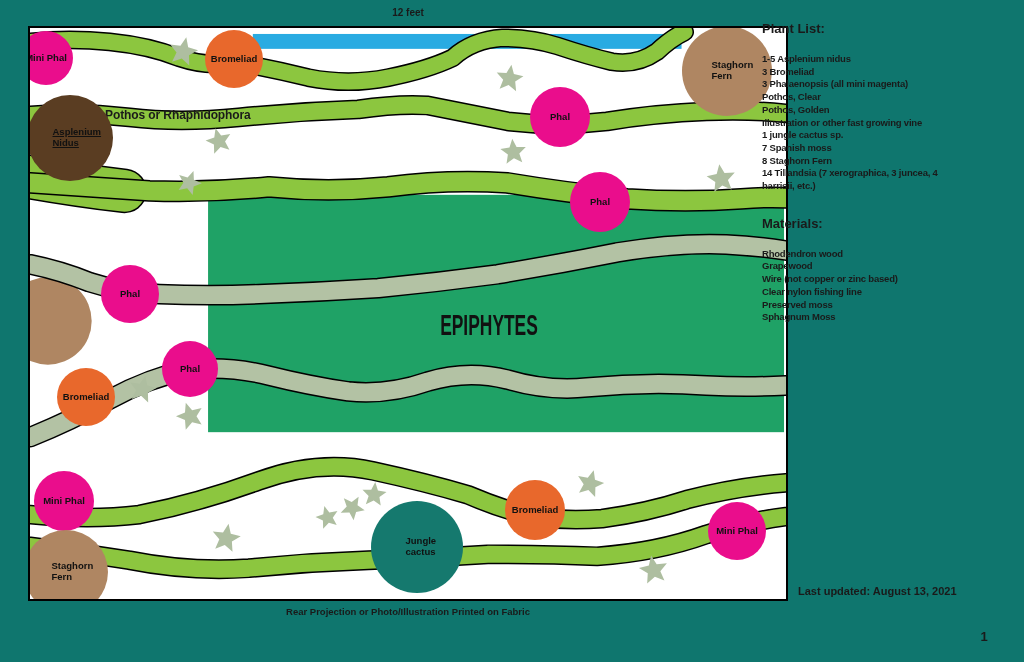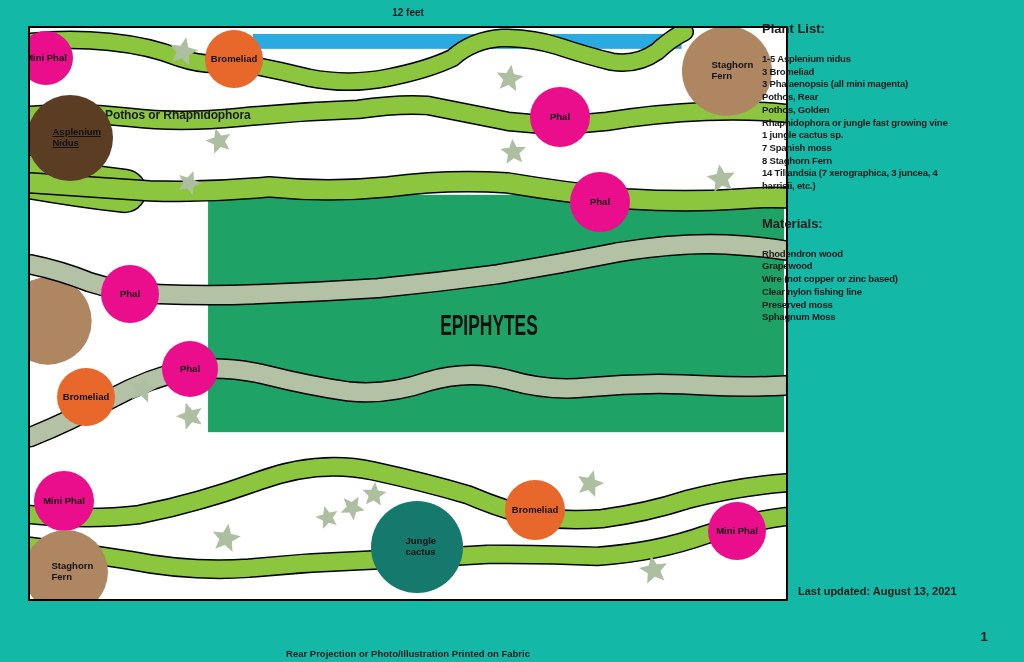--- a/index.html
+++ b/index.html
@@ -1,16 +1,16 @@
 <!DOCTYPE html>
 <html style="--magenta: #EA0D8C; --orange: #E8682C; --dark-brown: #5A3D22; --tan: #AF8662; --teal: #15796E; --emerald: #1FA266; --vine-green: #8CC63F; --sage: #B3C2A4; --star-sage: #AEBEA0; --sky-blue: #29ABE2;"><head>
 <meta charset="utf-8">
 <style>
   html,body{margin:0;padding:0;background:#fff;}
-  .root{position:relative;width:1024px;height:662px;background:#14b8a6;overflow:hidden;
+  .root{position:relative;width:1024px;height:662px;background:#0f766e;overflow:hidden;
         font-family:"Liberation Sans",sans-serif;color:#1a1a1a;}
   .feet-label{position:absolute;left:28px;top:7px;width:760px;text-align:center;
               font-size:10px;font-weight:700;}
   .canvas{position:absolute;left:28px;top:26px;width:760px;height:575px;
           border:2px solid #000;box-sizing:border-box;background:#fff;overflow:hidden;}
   .canvas svg{position:absolute;left:0;top:0;width:100%;height:100%;}
   .vo{fill:none;stroke:#000;stroke-linecap:round;stroke-linejoin:round;}
   .vg{fill:none;stroke:var(--vine-green);stroke-linecap:round;stroke-linejoin:round;}
   .vs{fill:none;stroke:var(--sage);stroke-linecap:round;stroke-linejoin:round;}
   .pothos-label{position:absolute;left:75px;top:80px;font-size:12px;font-weight:700;
@@ -20,21 +20,21 @@
              transform:scaleX(0.58);transform-origin:center;white-space:nowrap;}
   .pc{position:absolute;border-radius:50%;display:flex;align-items:center;justify-content:center;
       text-align:center;font-size:9.5px;font-weight:700;color:#111;line-height:1.15;}
   .pc.ta-left{justify-content:center;text-align:left;padding-left:17px;box-sizing:border-box;}
   .magenta{background:var(--magenta);}
   .orange{background:var(--orange);}
   .tan{background:var(--tan);}
   .dark-brown{background:var(--dark-brown);color:#111;}
   .teal{background:var(--teal);}
   .caption{position:absolute;left:28px;top:606px;width:760px;text-align:center;
-           font-size:9.5px;font-weight:700;margin-top:42px;}
+           font-size:9.5px;font-weight:700;}
   .panel{position:absolute;left:762px;top:21px;width:206px;}
   .panel h3{margin:0;font-size:13px;font-weight:700;}
   .panel h3.materials{margin-top:23px;}
   .list{margin-top:17px;margin-bottom:0;}
   .list .li{font-size:9.5px;font-weight:700;line-height:12.7px;letter-spacing:-0.2px;}
   .updated{position:absolute;left:798px;top:585px;font-size:11px;font-weight:700;}
   .pagenum{position:absolute;left:972px;top:629px;width:24px;text-align:center;
            font-size:13px;font-weight:700;}
 </style>
 </head>
@@ -159,23 +159,23 @@
   </div>
 
   <div class="caption">Rear Projection or Photo/Illustration Printed on Fabric</div>
 
   <aside class="panel">
     <h3>Plant List:</h3>
     <div class="list">
         <div class="li">1-5 Asplenium nidus</div>
         <div class="li">3 Bromeliad</div>
         <div class="li">3 Phalaenopsis (all mini magenta)</div>
-        <div class="li">Pothos, Rear</div>
+        <div class="li">Pothos, Clear</div>
         <div class="li">Pothos, Golden</div>
-        <div class="li">Rhaphidophora or jungle fast growing vine</div>
+        <div class="li">Illustration or other fast growing vine</div>
         <div class="li">1 jungle cactus sp.</div>
         <div class="li">7 Spanish moss</div>
         <div class="li">8 Staghorn Fern</div>
         <div class="li">14 Tillandsia (7 xerographica, 3 juncea, 4 harrisii, etc.)</div>
       </div>
     <h3 class="materials">Materials:</h3>
     <div class="list">
         <div class="li">Rhodendron wood</div>
         <div class="li">Grapewood</div>
         <div class="li">Wire (not copper or zinc based)</div>

